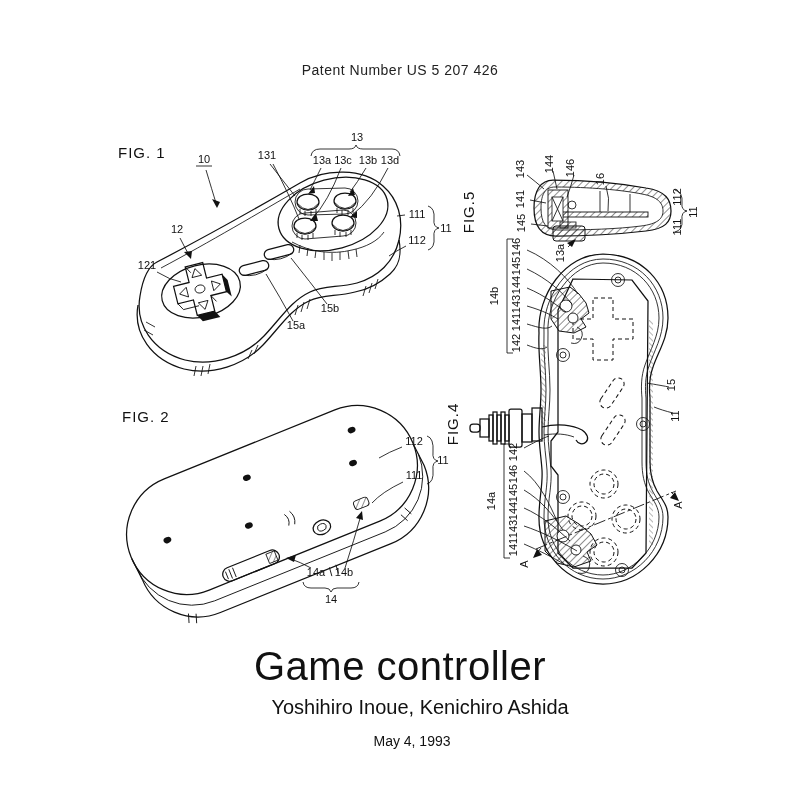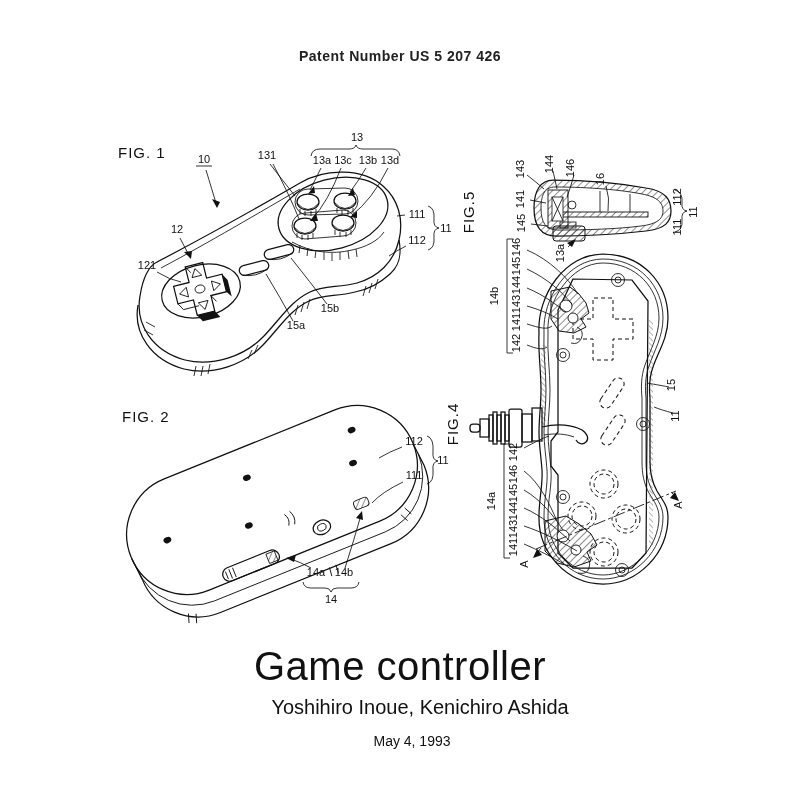--- a/index.html
+++ b/index.html
@@ -1,19 +1,19 @@
 <!DOCTYPE html>
 <html><head>
 <meta charset="utf-8">
 <style>
   html,body{margin:0;padding:0;background:#ffffff;}
   #page{position:relative;width:800px;height:800px;background:#ffffff;overflow:hidden;
         font-family:"Liberation Sans",sans-serif;color:#111;}
   .hdr{position:absolute;left:0;width:800px;text-align:center;}
-  #patent-number{top:48px;font-size:14px;letter-spacing:.5px;color:#222;font-weight:bold;}
+  #patent-number{top:62px;font-size:14px;letter-spacing:.5px;color:#222;}
   #title{top:644px;font-size:40px;font-weight:normal;letter-spacing:.5px;}
   #authors{top:696px;font-size:20px;padding-left:20px;}
   #date{top:733px;font-size:14px;margin-left:12px;}
   svg{position:absolute;left:0;top:0;}
   svg text{font-family:"Liberation Sans",sans-serif;fill:#111;stroke:none;}
   .ref{font-size:11px;}
   .figlab{font-size:15px;letter-spacing:1px;}
   .ln{stroke:#111;fill:none;stroke-width:1.25;}
   .thin{stroke:#111;fill:none;stroke-width:0.85;}
   .dash{stroke:#111;fill:none;stroke-width:1;stroke-dasharray:4 3;}

